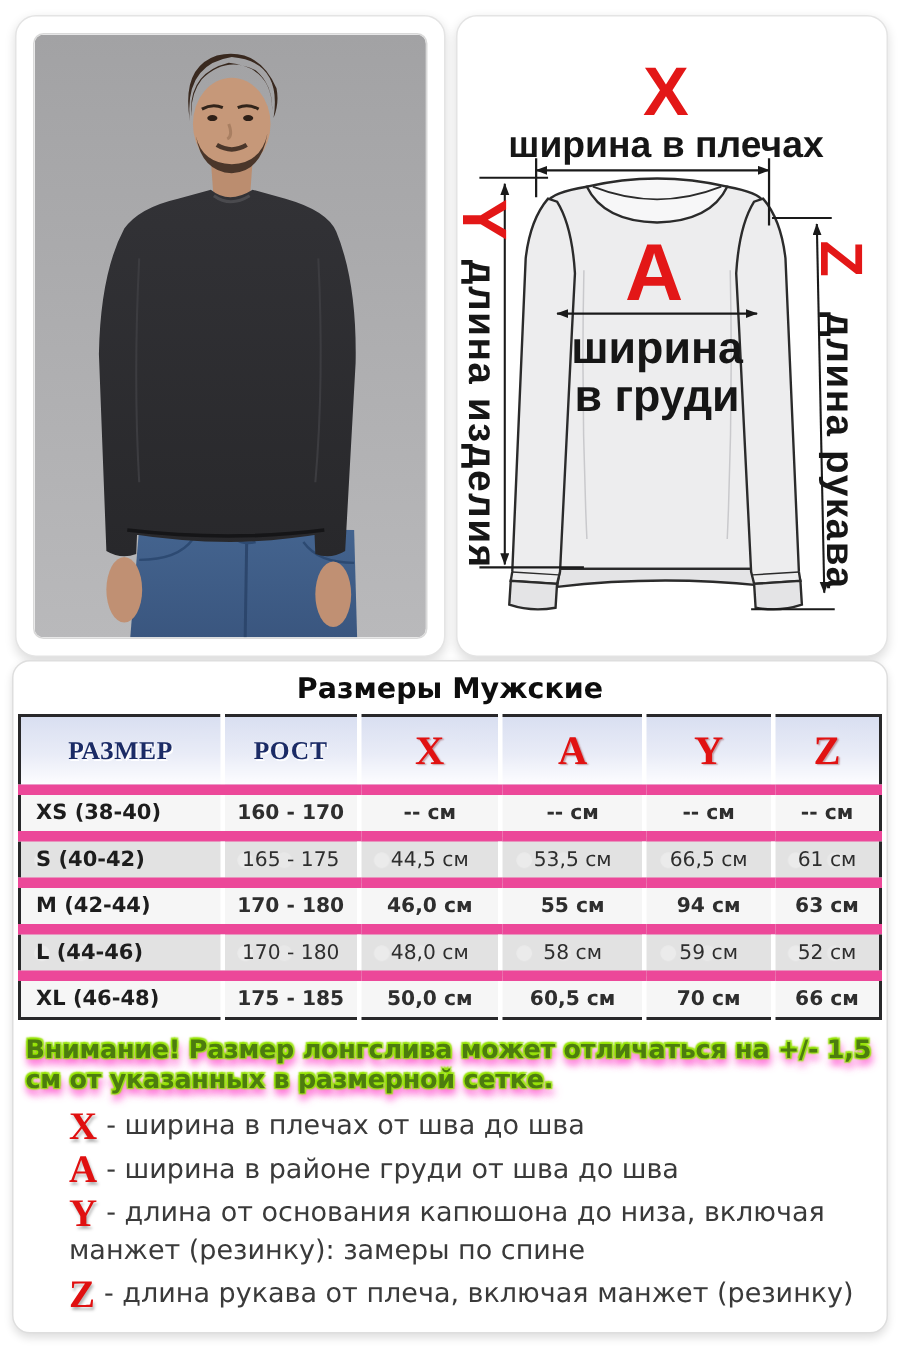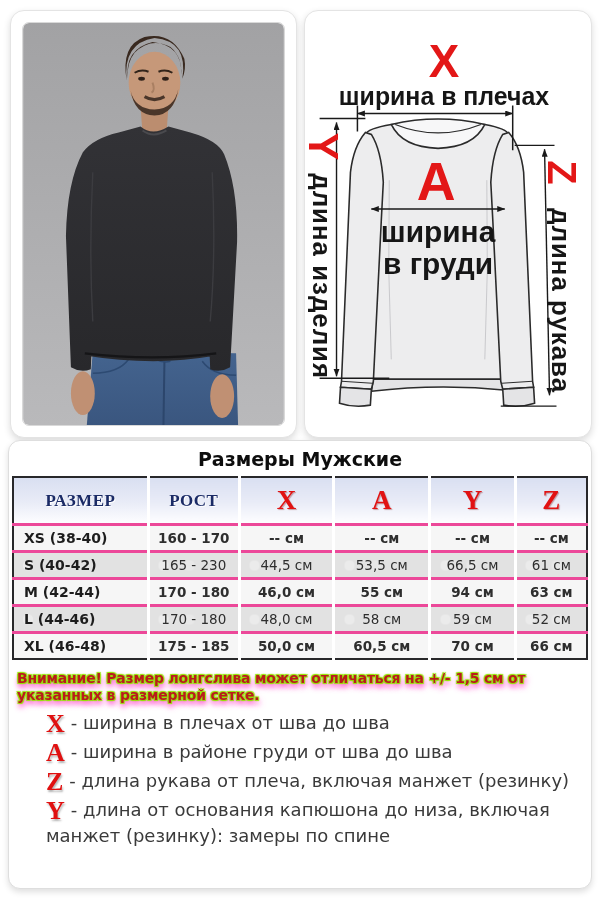--- a/index.html
+++ b/index.html
@@ -19,30 +19,30 @@
   table.size-table col.c-rost{width:15.8%}
   table.size-table col.c-x{width:16.5%}
   table.size-table col.c-a{width:16.7%}
   table.size-table col.c-y{width:14.9%}
   table.size-table col.c-z{width:12.5%}
   table.size-table th{background:linear-gradient(180deg,#d9dff1 0%,#e9ecf7 55%,#fdfdff 100%);
       border-left:3px solid #fff;height:43px;font-family:"Liberation Serif",serif;}
   table.size-table th:first-child{border-left:none;}
   th .hdr-navy{color:#1b2b66;font-size:17px;font-weight:bold;letter-spacing:.5px;text-shadow:1px 1px 0 rgba(255,255,255,.9);}
   th .hdr-red{color:#e11212;font-size:27px;font-weight:bold;text-shadow:1px 1px 1px rgba(120,0,0,.35);}
-  table.size-table td{height:24px;border-left:3px solid #fff;border-top:3px solid #ec4899;
+  table.size-table td{height:24px;border-left:3px solid #fff;border-top:7px solid #ec4899;
       font-size:13.5px;color:#2e2e2e;text-align:center;padding:0 2px;}
   table.size-table td:first-child{border-left:none;text-align:left;padding-left:10px;font-weight:bold;color:#1d1d1d;font-size:14px;}
   tr.r-light td{background:#f6f6f6;font-weight:bold;}
   tr.r-dark td{background:
       radial-gradient(circle 9px at 14px 12px, rgba(255,255,255,.30) 55%, rgba(255,255,255,0) 60%),
       radial-gradient(circle 9px at 40px 12px, rgba(255,255,255,.22) 55%, rgba(255,255,255,0) 60%),
       #e2e2e2;}
 
-  .warning{margin:10px 8px 4px 8px;font-size:14px;line-height:1.18;font-weight:bold;color:#b91c1c;
+  .warning{margin:10px 8px 4px 8px;font-size:17px;line-height:1.18;font-weight:bold;color:#4d7c0f;
       letter-spacing:-.2px;
       text-shadow:-1px -1px 1px #93e300, 1px -1px 1px #9fe61a, -1px 1px 1px #93e300, 1px 1px 1px #93e300,
                   0 4px 5px rgba(255,98,212,.95), 2px 4px 6px rgba(255,98,212,.8);}
   .legend{margin:8px 10px 0 37px;}
   .legend-entry{font-size:18px;line-height:1.38;color:#3a3a3a;margin:3px 0;}
   .legend-letter{font-family:"Liberation Serif",serif;font-weight:bold;color:#e01010;font-size:26px;
       line-height:1;vertical-align:-3px;margin-right:6px;text-shadow:1px 2px 2px rgba(90,90,90,.45);}
 
   svg text{font-family:"Liberation Sans","DejaVu Sans",sans-serif;}
   .dg-red{fill:#e31717;font-weight:bold;}
@@ -197,21 +197,21 @@
       <tr class="r-light">
         <td>XS (38-40)</td>
         <td>160 - 170</td>
         <td>-- см</td>
         <td>-- см</td>
         <td>-- см</td>
         <td>-- см</td>
       </tr>
       <tr class="r-dark">
         <td>S (40-42)</td>
-        <td>165 - 230</td>
+        <td>165 - 175</td>
         <td>44,5 см</td>
         <td>53,5 см</td>
         <td>66,5 см</td>
         <td>61 см</td>
       </tr>
       <tr class="r-light">
         <td>M (42-44)</td>
         <td>170 - 180</td>
         <td>46,0 см</td>
         <td>55 см</td>
@@ -240,19 +240,19 @@
   <p class="warning">Внимание! Размер лонгслива может отличаться на +/- 1,5 см от указанных в размерной сетке.</p>
 
   <div class="legend">
     <div class="legend-entry">
       <span class="legend-letter">X</span><span>- ширина в плечах от шва до шва</span>
     </div>
     <div class="legend-entry">
       <span class="legend-letter">A</span><span>- ширина в районе груди от шва до шва</span>
     </div>
     <div class="legend-entry">
+      <span class="legend-letter">Y</span><span>- длина от основания капюшона до низа, включая манжет (резинку): замеры по спине</span>
+    </div>
+    <div class="legend-entry">
       <span class="legend-letter">Z</span><span>- длина рукава от плеча, включая манжет (резинку)</span>
-    </div>
-    <div class="legend-entry">
-      <span class="legend-letter">Y</span><span>- длина от основания капюшона до низа, включая манжет (резинку): замеры по спине</span>
     </div>
   </div>
 </div>
 
 </body></html>

